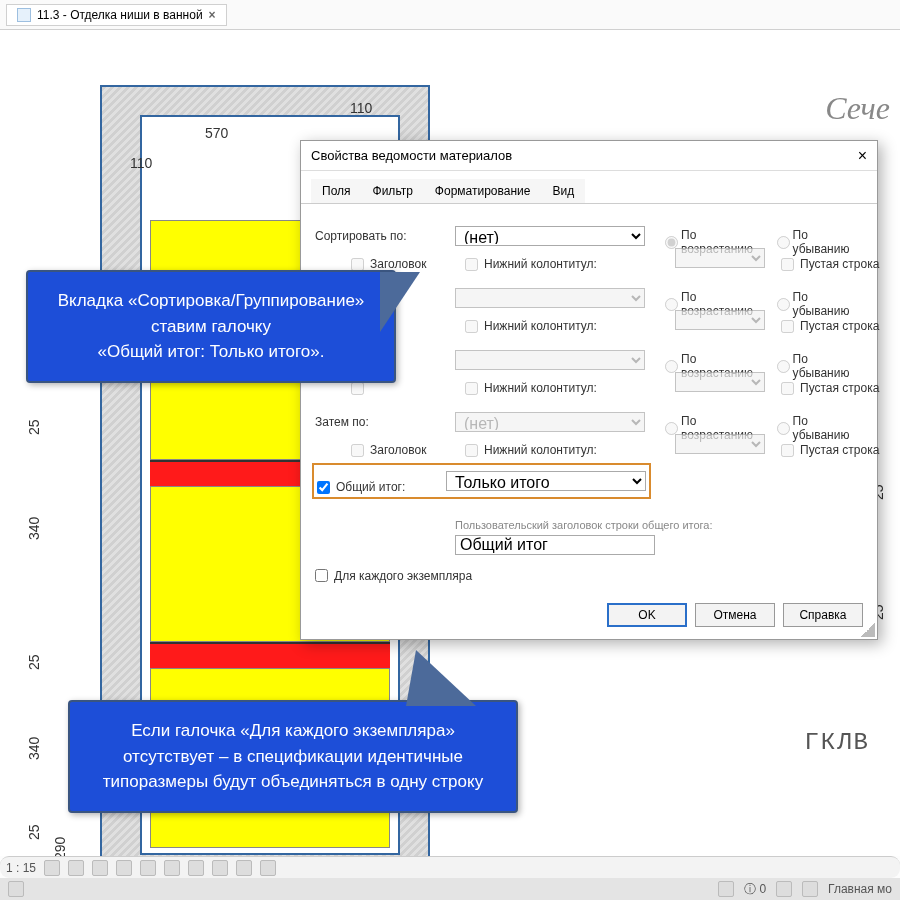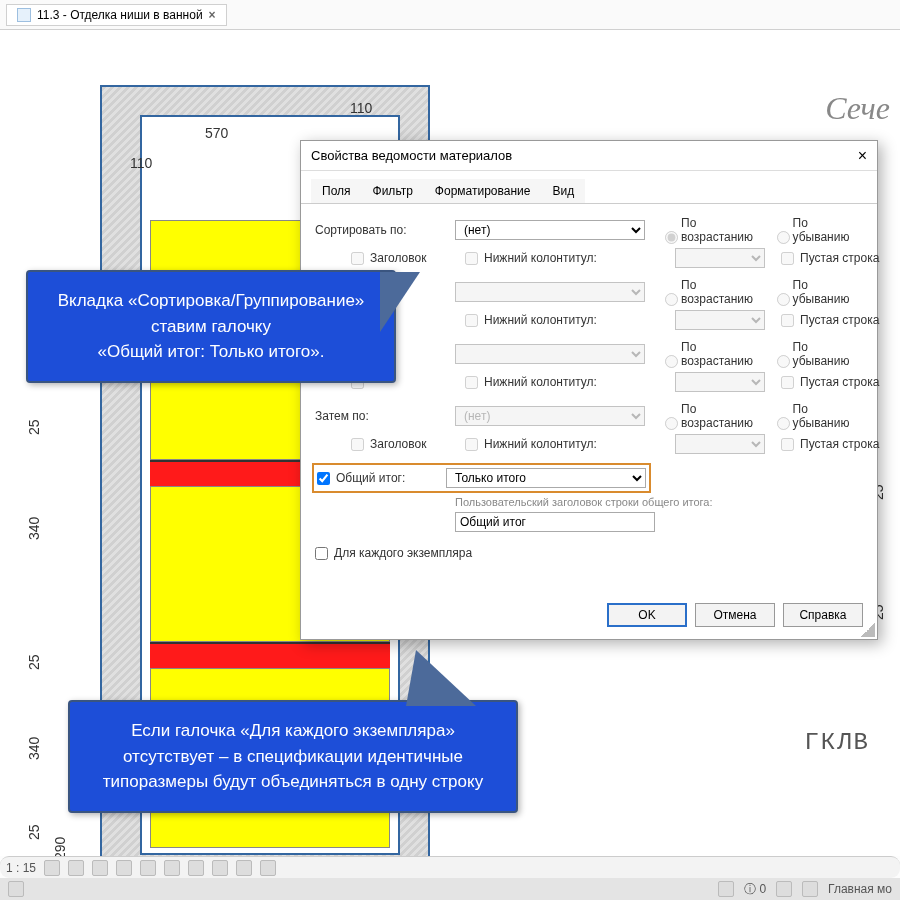--- a/index.html
+++ b/index.html
@@ -34,24 +34,24 @@
   
   .dialog { position: absolute; left: 300px; top: 140px; width: 578px; height: 500px; background: #fff; border: 1px solid #999; box-shadow: 4px 4px 14px rgba(0,0,0,0.3); font-size: 12px; }
   .dlg-title { height: 30px; line-height: 30px; padding: 0 10px; font-size: 13px; display: flex; justify-content: space-between; border-bottom: 1px solid #ddd; }
   .dlg-close { font-size: 16px; cursor: pointer; }
   .dlg-tabs { display: flex; padding: 8px 10px 0 10px; border-bottom: 1px solid #ccc; gap: 0; }
   .dlg-tab { padding: 4px 10px; font-size: 12px; border: 1px solid transparent; cursor: pointer; background: #f6f6f6; }
   .dlg-tab.active { background: #fff; border: 1px solid #ccc; border-bottom: 1px solid #fff; position: relative; top: 1px; }
   .dlg-tab.highlight { outline: 2px solid #d98b2e; outline-offset: -1px; }
 
   .dlg-body { padding: 12px 14px; font-size: 12px; color: #333; }
-  select, input[type=text] { font-size: 12px; padding: 1px 4px; height: 20px; border: 1px solid #aaa; }
+  select, input[type=text] { font-size: 16px; padding: 1px 4px; height: 20px; border: 1px solid #aaa; }
   select { width: 190px; background: #fff; }
   select:disabled, input:disabled { background: #f2f2f2; color: #999; }
-  .radio-lbl, .chk-lbl { display: flex; align-items: flex-end; gap: 3px; font-size: 12px; }
+  .radio-lbl, .chk-lbl { display: flex; align-items: center; gap: 3px; font-size: 12px; margin-top: 12px; }
   .chk-lbl input { margin-right: 3px; }
 
   .group-top-row { display: grid; grid-template-columns: 130px 200px auto auto; align-items: center; gap: 10px; height: 28px; }
   .group-foot-row { display: grid; grid-template-columns: 26px 104px 200px 96px 120px; align-items: center; gap: 10px; height: 28px; }
 
   .hl-box { outline: 2px solid #d98b2e; outline-offset: 1px; padding: 2px 2px; display: inline-flex; align-items: center; gap: 8px; }
 
   .dlg-buttons { position: absolute; bottom: 12px; right: 14px; display: flex; gap: 8px; }
   .dlg-buttons button { width: 80px; height: 24px; font-size: 12px; background: #f3f3f3; border: 1px solid #999; cursor: pointer; }
   .dlg-buttons button.primary { border: 2px solid #2a6fc9; }
@@ -244,21 +244,21 @@
 
     <div style="margin-top:8px;">
       <span class="hl-box">
         <span class="chk-lbl">
             <input type="checkbox" checked="" style="">
             <span style="min-width:102px;display:inline-block;">Общий итог:</span>
           </span>
         <select style="width:200px;"><option>Только итого</option></select>
       </span>
     </div>
-    <div class="small-note" style="margin-left:140px; margin-top:6px;">Пользовательский заголовок строки общего итога:</div>
+    <div class="small-note" style="margin-left:140px; margin-top:22px;">Пользовательский заголовок строки общего итога:</div>
     <div style="margin-left:140px; margin-top:4px;">
       <input type="text" style="width: 200px;" value="Общий итог">
     </div>
 
     <div style="margin-top:14px;">
       <span class="chk-lbl">
           <input type="checkbox" style="">
           <span>Для каждого экземпляра</span>
         </span>
     </div>

